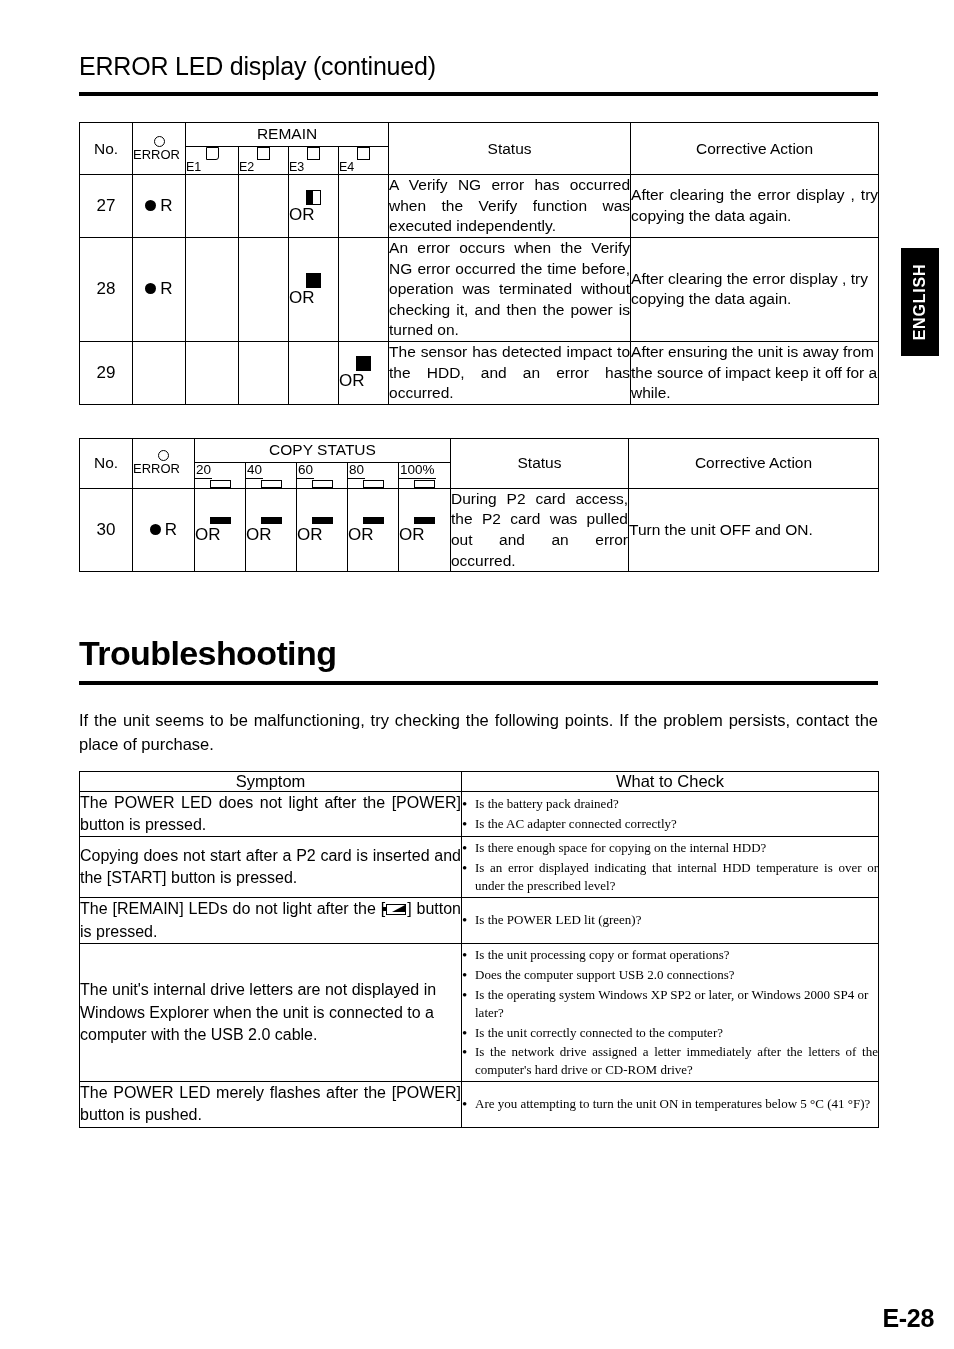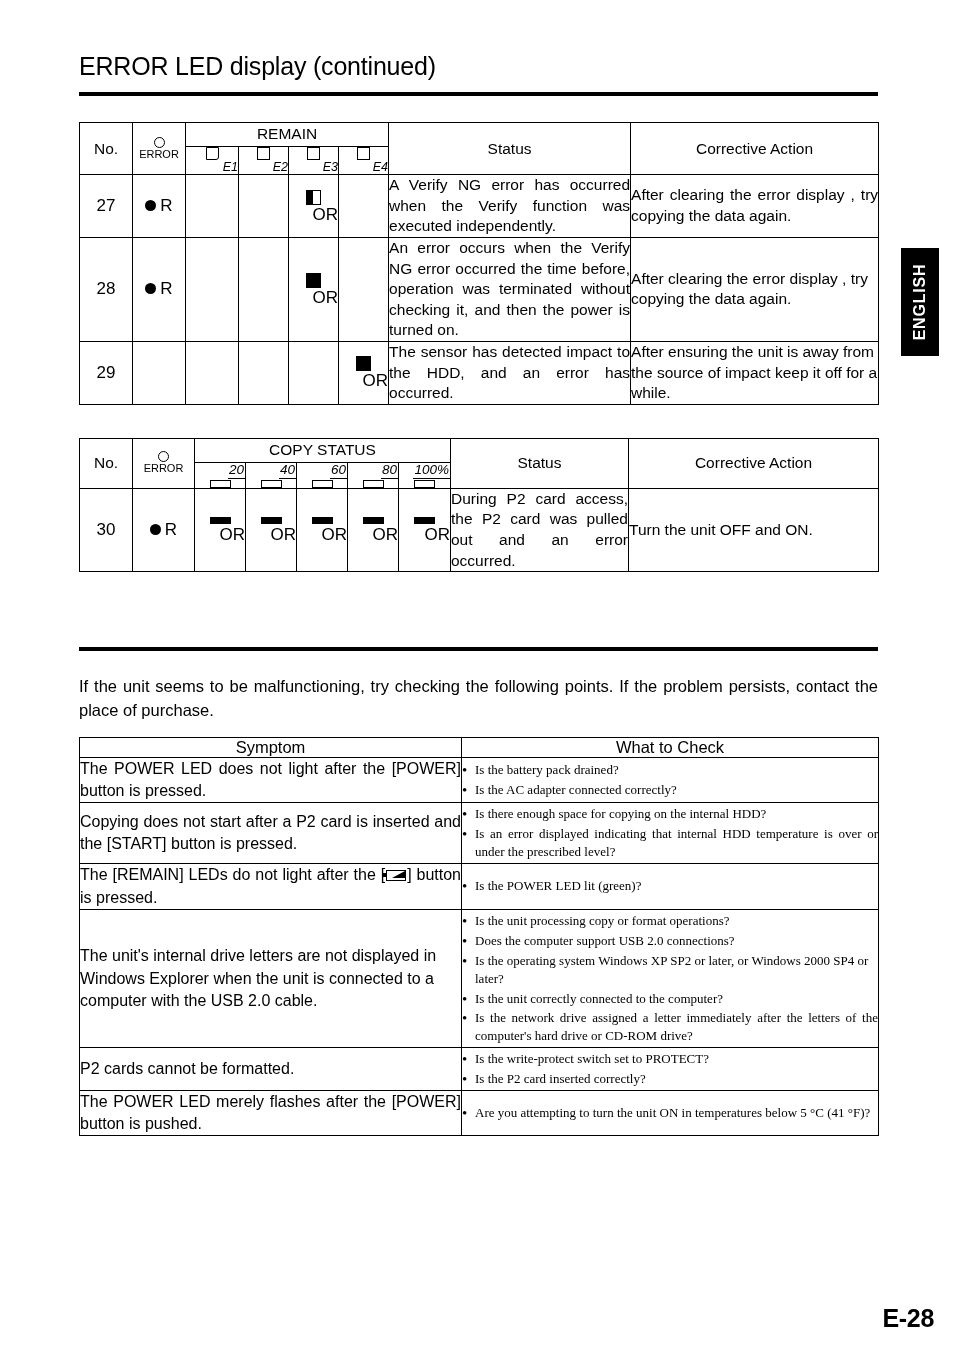--- a/index.html
+++ b/index.html
@@ -72,37 +72,36 @@
     font-weight: normal;
   }
   .hdr {
     text-align: center;
     font-weight: bold;
     font-size: 15.5px;
   }
 
   
   .led-head {
-    text-align: right;
+    text-align: left;
     padding: 3px 0 4px 0;
     font-size: 12.5px;
-    font-style: italic;
   }
   .led-sq {
     width: 13px; height: 13px;
     border: 1.6px solid #000;
     margin: 0 auto 1px auto;
     background: #fff;
   }
   .led-sq.r1 { border-radius: 0 0 3px 0; }
   .led-label { font-size: 12.5px; line-height: 1.05; }
 
   .error-head {
-    text-align: center;
-    font-size: 11px;
+    text-align: left;
+    font-size: 13px;
     line-height: 1.0;
     padding: 2px 0 3px 0;
   }
   .error-circle {
     width: 11px; height: 11px;
     border: 1.4px solid #000;
     border-radius: 50%;
     margin: 0 auto 1px auto;
     background: #fff;
   }
@@ -123,21 +122,21 @@
     display: inline-block;
     width: 11px; height: 11px;
     background: #000;
     border-radius: 50%;
     vertical-align: middle;
     margin-right: 4px;
     position: relative;
     top: -1px;
   }
   .sym-cell {
-    text-align: right;
+    text-align: left;
     padding: 4px 0 5px 0;
   }
   .sym-or { font-size: 17px; line-height: 1.0; }
   .blk-sq {
     width: 15px; height: 15px;
     background: #000;
     margin: 0 auto 1px auto;
   }
   .half-sq {
     width: 15px; height: 15px;
@@ -474,20 +473,21 @@
           <div class="sym-or">OR</div>
         </td>
         <td class="txt">During P2 card access, the P2 card was pulled out and an error occurred.</td>
         <td class="txt nj">Turn the unit OFF and ON.</td>
       </tr>
     </tbody>
       </table>
 
     <div style="height:64px"></div>
 
+    <h1 class="big-title">Troubleshooting</h1>
     <div style="height:11px"></div>
     <div class="rule"></div>
     <div style="height:24px"></div>
     <div class="intro">If the unit seems to be malfunctioning, try checking the following points. If the problem persists, contact the place of purchase.</div>
     <div style="height:14px"></div>
 
     <table class="ts">
       <colgroup>
         <col style="width:382px">
         <col style="width:417px">
@@ -526,27 +526,20 @@
         <td class="symp nj">The unit's internal drive letters are not displayed in Windows Explorer when the unit is connected to a computer with the USB 2.0 cable.</td>
         <td class="checks">
           <span class="chk-item nj">Is the unit processing copy or format operations?</span>
           <span class="chk-item nj">Does the computer support USB 2.0 connections?</span>
           <span class="chk-item nj">Is the operating system Windows XP SP2 or later, or Windows 2000 SP4 or later?</span>
           <span class="chk-item nj">Is the unit correctly connected to the computer?</span>
           <span class="chk-item">Is the network drive assigned a letter immediately after the letters of the computer's hard drive or CD-ROM drive?</span>
         </td>
       </tr>
 
-      <tr>
-        <td class="symp nj">P2 cards cannot be formatted.</td>
-        <td class="checks">
-          <span class="chk-item nj">Is the write-protect switch set to PROTECT?</span>
-          <span class="chk-item nj">Is the P2 card inserted correctly?</span>
-        </td>
-      </tr>
 
       <tr>
         <td class="symp">The POWER LED merely flashes after the [POWER] button is pushed.</td>
         <td class="checks">
           <span class="chk-item">Are you attempting to turn the unit ON in temperatures below 5 °C (41 °F)?</span>
         </td>
       </tr>
     </tbody>
       </table>
 

